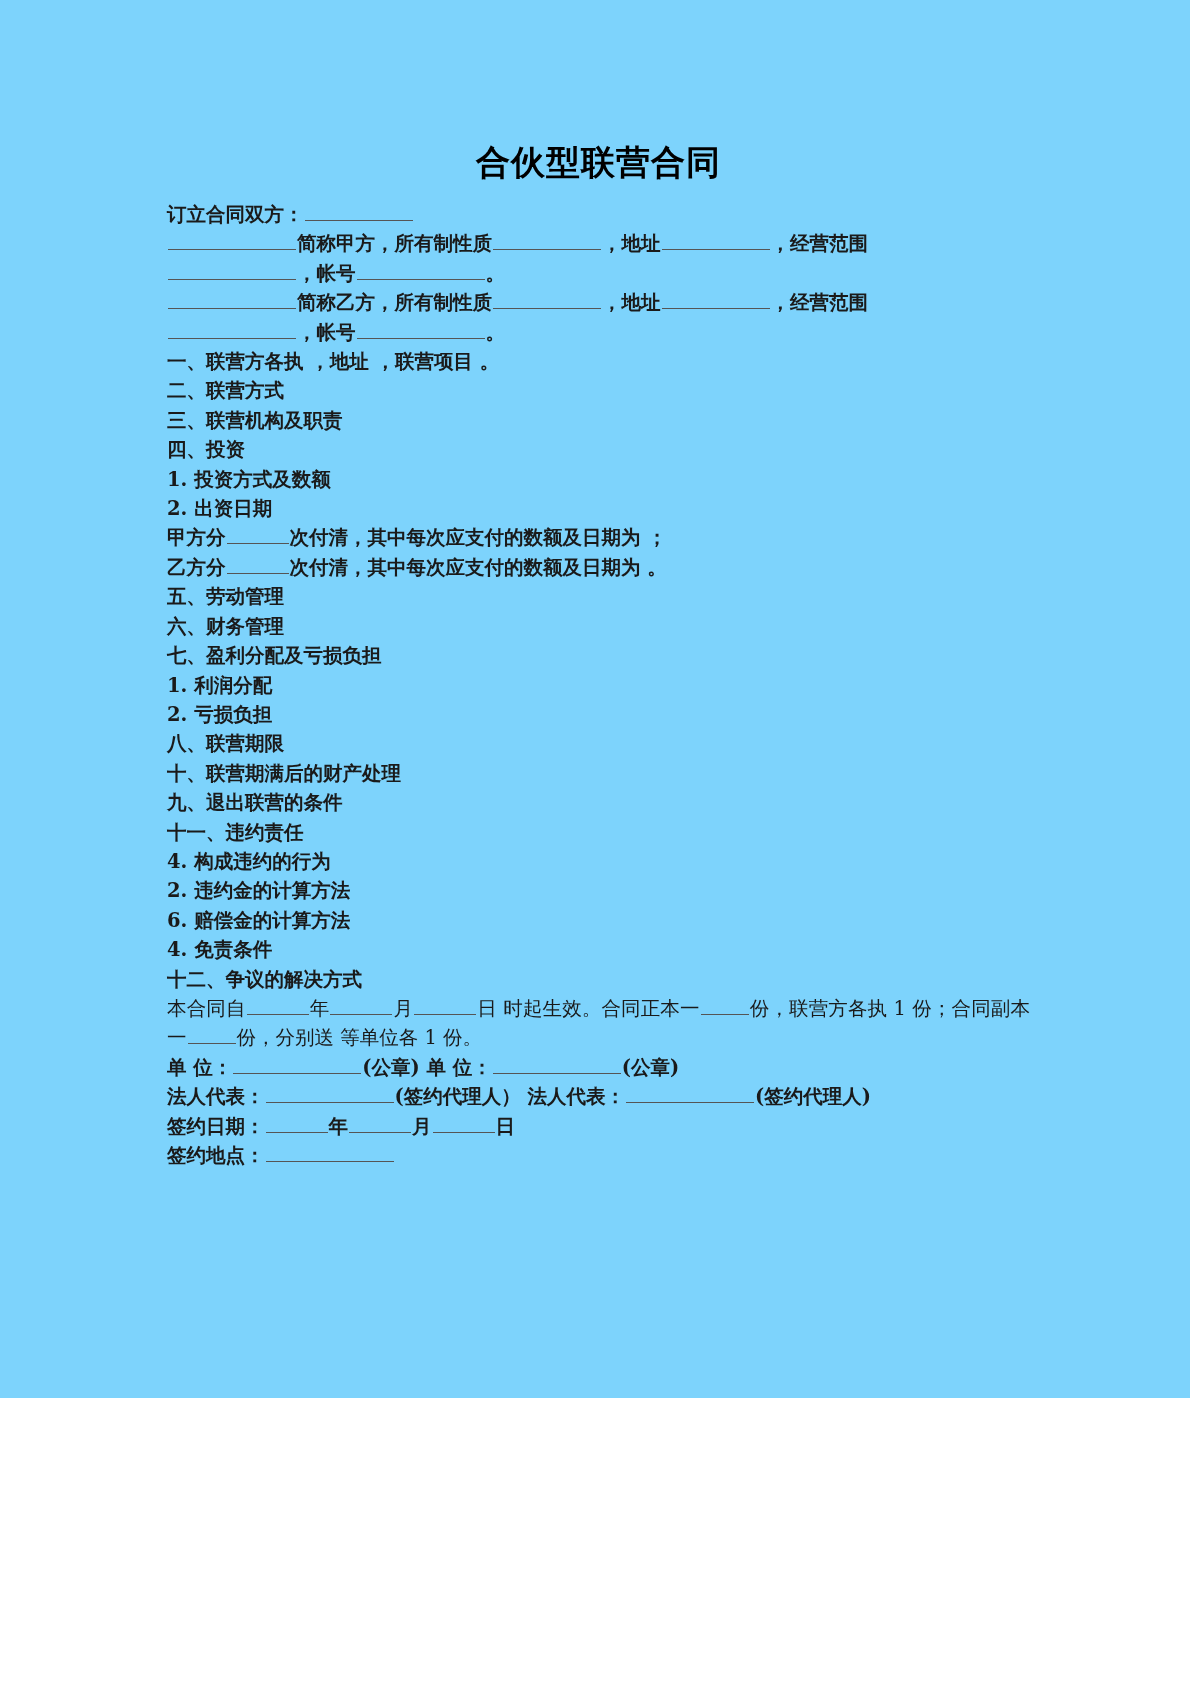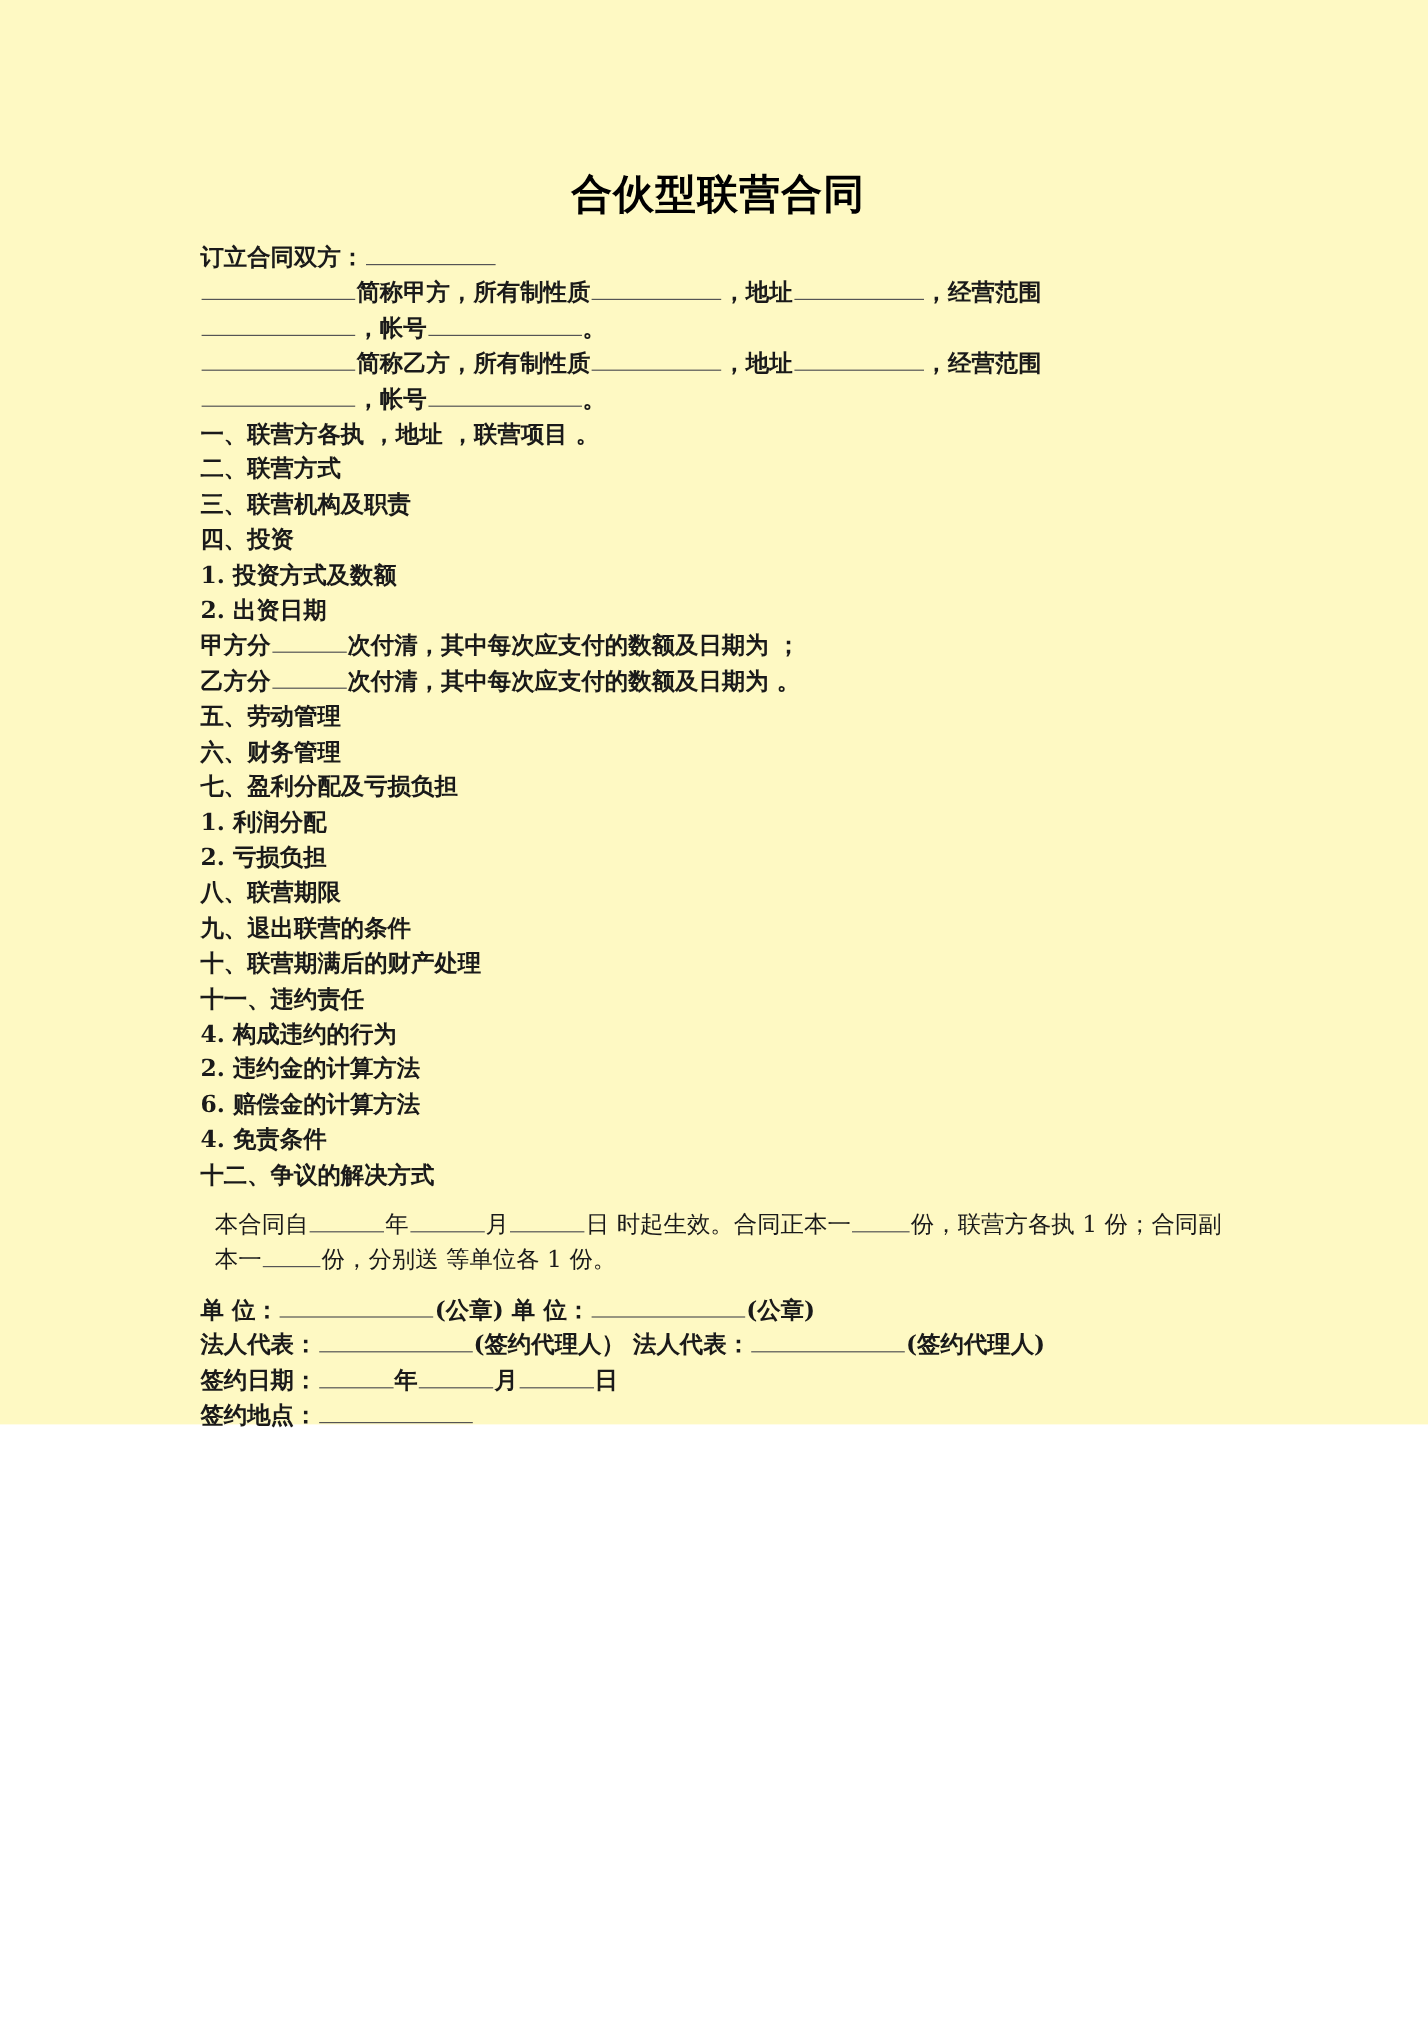--- a/index.html
+++ b/index.html
@@ -10,22 +10,22 @@
   body {
     width: 1190px;
     height: 1683px;
     font-family: "DejaVu Serif", "Liberation Serif", serif;
     color: #000000;
     -webkit-font-smoothing: antialiased;
   }
   .page {
     position: relative;
     width: 1190px;
-    height: 1187px;
-    background: #fef9c3;
+    height: 1398px;
+    background: #7dd3fc;
     box-sizing: border-box;
     padding: 140px 160px 0 167px;
   }
   .doc-title {
     text-align: center;
     font-family: "DejaVu Sans", "Liberation Sans", sans-serif;
     font-weight: bold;
     font-size: 34px;
     line-height: 44px;
     letter-spacing: 1px;
@@ -40,21 +40,21 @@
   .line {
     white-space: pre-wrap;
     word-break: break-all;
     margin: 0;
     font-size: 19.5px;
     line-height: 29.4px;
     font-weight: bold;
   }
   
   .para {
-    margin: 12px;
+    margin: 0;
     font-size: 19.5px;
     line-height: 29.4px;
     text-align: justify;
     text-justify: inter-ideograph;
     white-space: normal;
   }
   .u {
     display: inline-block;
     border-bottom: 1px solid #555;
     vertical-align: baseline;
@@ -97,22 +97,22 @@
     <p class="line"><span>甲方分</span><span class="u u-s"></span><span>次付清，其中每次应支付的数额及日期为 ；</span></p>
 
     <p class="line"><span>乙方分</span><span class="u u-s"></span><span>次付清，其中每次应支付的数额及日期为 。</span></p>
 
     <p class="line">五、劳动管理</p>
     <p class="line">六、财务管理</p>
     <p class="line">七、盈利分配及亏损负担</p>
     <p class="line">1. 利润分配</p>
     <p class="line">2. 亏损负担</p>
     <p class="line">八、联营期限</p>
+    <p class="line">十、联营期满后的财产处理</p>
     <p class="line">九、退出联营的条件</p>
-    <p class="line">十、联营期满后的财产处理</p>
     <p class="line">十一、违约责任</p>
     <p class="line">4. 构成违约的行为</p>
     <p class="line">2. 违约金的计算方法</p>
     <p class="line">6. 赔偿金的计算方法</p>
     <p class="line">4. 免责条件</p>
     <p class="line">十二、争议的解决方式</p>
 
     <p class="para"><span>本合同自</span><span class="u u-s"></span><span>年</span><span class="u u-s"></span><span>月</span><span class="u u-s"></span><span>日 时起生效。合同正本一</span><span class="u u-xs"></span><span>份，联营方各执 1 份；合同副本一</span><span class="u u-xs"></span><span>份，分别送 等单位各 1 份。</span></p>
 
 

